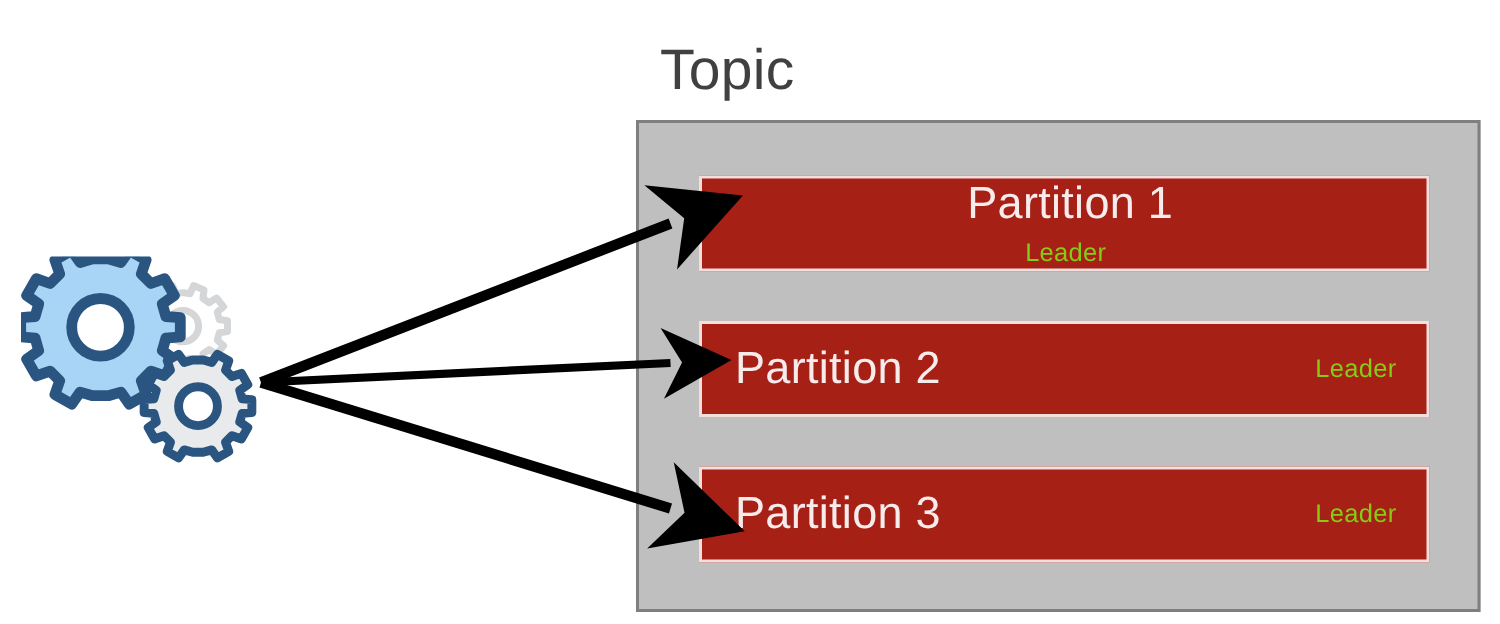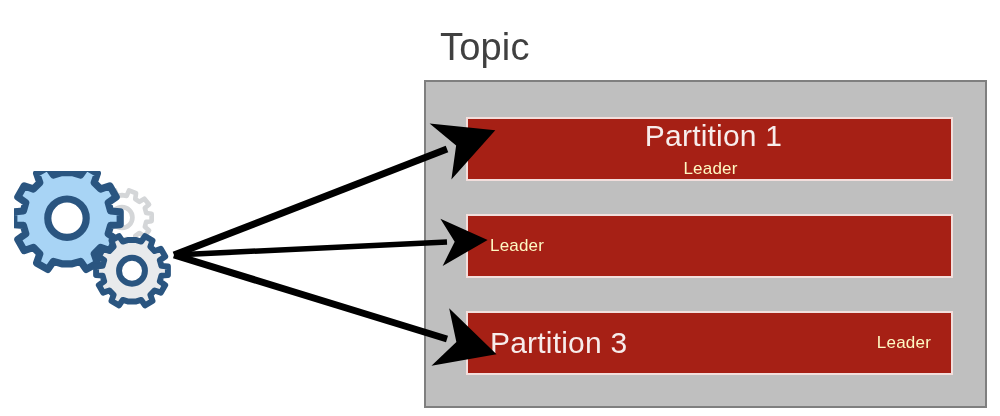--- a/index.html
+++ b/index.html
@@ -93,21 +93,21 @@
   .partition-name {
     color: #f7eceb;
     font-size: 30px;
     font-weight: 400;
     line-height: 34px;
     letter-spacing: 0.2px;
     white-space: nowrap;
   }
 
   .partition-role {
-    color: #fef9c3;
+    color: #84cc16;
     font-size: 17px;
     font-weight: 400;
     line-height: 20px;
     letter-spacing: 0.2px;
     white-space: nowrap;
     padding-right: 6px;
   }
 </style>
 </head>
 <body>
@@ -138,20 +138,21 @@
 
   <div class="topic-box">
     <div class="partition-list">
 
       <div class="partition-box row-0">
         <span class="partition-name">Partition 1</span>
         <span class="partition-role">Leader</span>
       </div>
 
       <div class="partition-box row-1">
+        <span class="partition-name">Partition 2</span>
         <span class="partition-role">Leader</span>
       </div>
 
       <div class="partition-box row-2">
         <span class="partition-name">Partition 3</span>
         <span class="partition-role">Leader</span>
       </div>
 
     </div>
   </div>

